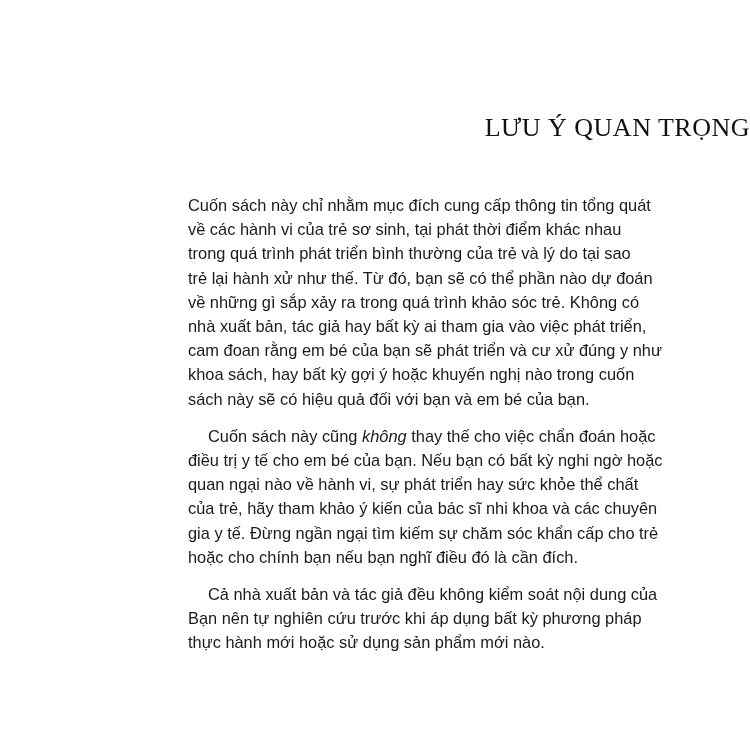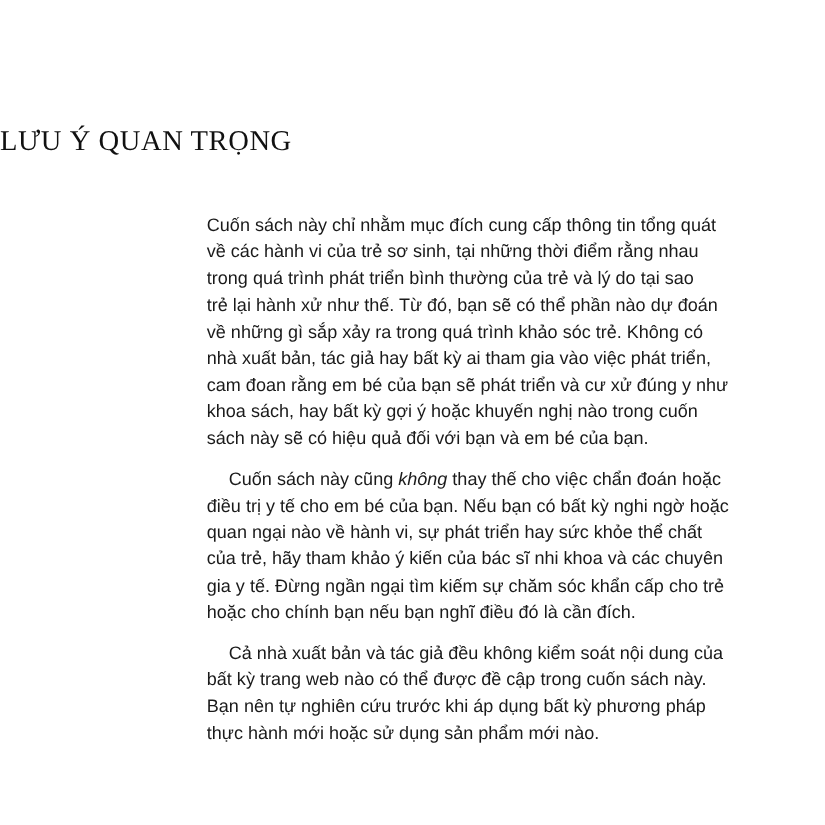--- a/index.html
+++ b/index.html
@@ -5,21 +5,21 @@
     html, body { margin: 0; padding: 0; }
     body {
       width: 750px; height: 750px; background: #ffffff; overflow: hidden;
       font-family: "DejaVu Serif", "Liberation Serif", serif; color: #1a1a1a;
       position: relative;
     }
     .page {
       position: absolute; left: 0; top: 0; width: 750px; height: 750px;
     }
     .title {
-      position: absolute; top: 113px; left: 0; width: 750px; text-align: left;
+      position: absolute; top: 113px; left: 0; width: 750px; text-align: right;
       font-family: "Liberation Serif", serif; font-size: 26px; letter-spacing: 0.5px;
       color: #111;
     }
     .body {
       position: absolute; left: 188px; top: 193px; width: 375px;
       font-family: Liberation Sans, sans-serif; font-size: 16.4px; line-height: 24.2px;
       text-align: justify; color: #1a1a1a;
     }
     .line { display: block; white-space: nowrap; text-align: justify; text-align-last: justify; }
     .line.last { text-align-last: left; }
@@ -29,39 +29,38 @@
   </style>
 </head>
 <body>
 
 <div class="page">
   <div class="title">LƯU Ý QUAN TRỌNG</div>
 
   <div class="body">
     <div class="para">
       <span class="line">Cuốn sách này chỉ nhằm mục đích cung cấp thông tin tổng quát</span>
-      <span class="line">về các hành vi của trẻ sơ sinh, tại những thời điểm rằng nhau</span>
+      <span class="line">về các hành vi của trẻ sơ sinh, tại phát thời điểm khác nhau</span>
       <span class="line">trong quá trình phát triển bình thường của trẻ và lý do tại sao</span>
       <span class="line">trẻ lại hành xử như thế. Từ đó, bạn sẽ có thể phần nào dự đoán</span>
       <span class="line">về những gì sắp xảy ra trong quá trình khảo sóc trẻ. Không có</span>
       <span class="line">nhà xuất bản, tác giả hay bất kỳ ai tham gia vào việc phát triển,</span>
       <span class="line">cam đoan rằng em bé của bạn sẽ phát triển và cư xử đúng y như</span>
       <span class="line">khoa sách, hay bất kỳ gợi ý hoặc khuyến nghị nào trong cuốn</span>
       <span class="line last">sách này sẽ có hiệu quả đối với bạn và em bé của bạn.</span>
     </div>
 
     <div class="para">
       <span class="line indent"><span>Cuốn sách này cũng </span><em>không</em><span> thay thế cho việc chẩn đoán hoặc</span></span>
       <span class="line">điều trị y tế cho em bé của bạn. Nếu bạn có bất kỳ nghi ngờ hoặc</span>
       <span class="line">quan ngại nào về hành vi, sự phát triển hay sức khỏe thể chất</span>
       <span class="line">của trẻ, hãy tham khảo ý kiến của bác sĩ nhi khoa và các chuyên</span>
       <span class="line">gia y tế. Đừng ngần ngại tìm kiếm sự chăm sóc khẩn cấp cho trẻ</span>
       <span class="line last">hoặc cho chính bạn nếu bạn nghĩ điều đó là cần đích.</span>
     </div>
 
     <div class="para">
       <span class="line indent">Cả nhà xuất bản và tác giả đều không kiểm soát nội dung của</span>
-      <span class="line">bất kỳ trang web nào có thể được đề cập trong cuốn sách này.</span>
       <span class="line">Bạn nên tự nghiên cứu trước khi áp dụng bất kỳ phương pháp</span>
       <span class="line last">thực hành mới hoặc sử dụng sản phẩm mới nào.</span>
     </div>
   </div>
 </div>
 
 </body></html>

